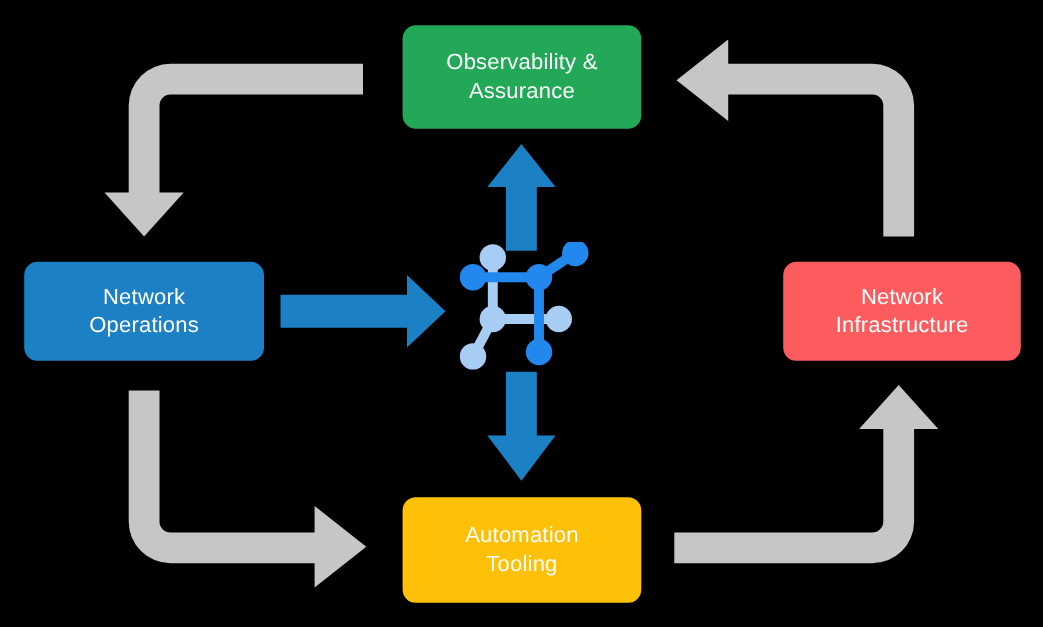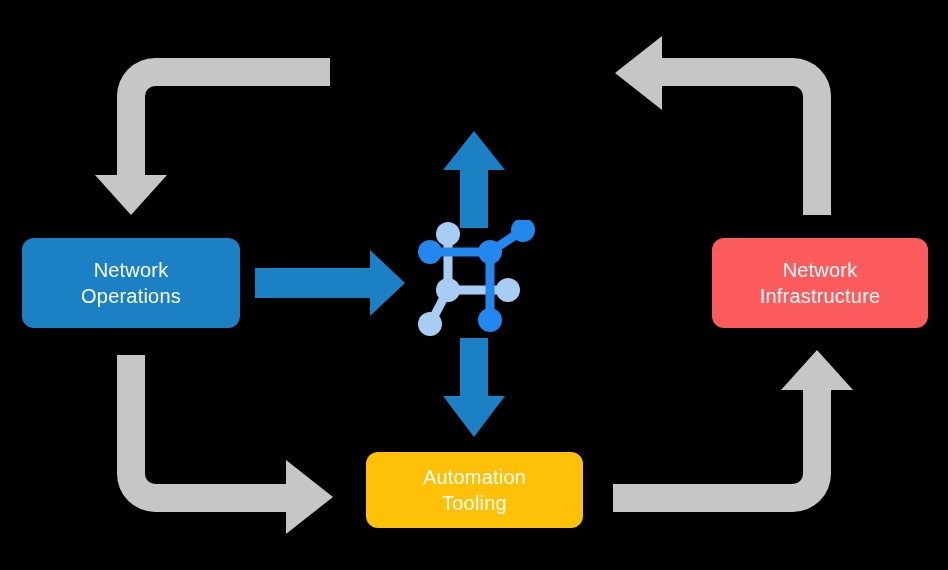--- a/index.html
+++ b/index.html
@@ -62,21 +62,21 @@
     left: 712px;
     top: 238px;
     width: 216px;
     height: 90px;
     background: #fd5c5f;
   }
   #box-automation-tooling {
     left: 366px;
     top: 452px;
     width: 217px;
-    height: 76px;
+    height: 96px;
     background: #ffc107;
   }
   #hub-icon {
     position: absolute;
     left: 418px;
     top: 220px;
     width: 120px;
     height: 118px;
   }
 </style>
@@ -132,20 +132,24 @@
       <circle cx="30" cy="70" r="12" fill="#a8cdf5"></circle>
       <circle cx="90" cy="70" r="12" fill="#a8cdf5"></circle>
       <circle cx="12" cy="104" r="12" fill="#a8cdf5"></circle>
       <circle cx="12" cy="32" r="12" fill="#2288ee"></circle>
       <circle cx="72" cy="32" r="12" fill="#2288ee"></circle>
       <circle cx="105" cy="10" r="12" fill="#2288ee"></circle>
       <circle cx="72" cy="100" r="12" fill="#2288ee"></circle>
     </g>
   </svg>
 
+  <div class="node-box" id="box-observability">
+    <span class="node-label">Observability &amp;
+Assurance</span>
+  </div>
 
   <div class="node-box" id="box-network-operations">
     <span class="node-label">Network
 Operations</span>
   </div>
 
   <div class="node-box" id="box-network-infrastructure">
     <span class="node-label">Network
 Infrastructure</span>
   </div>

